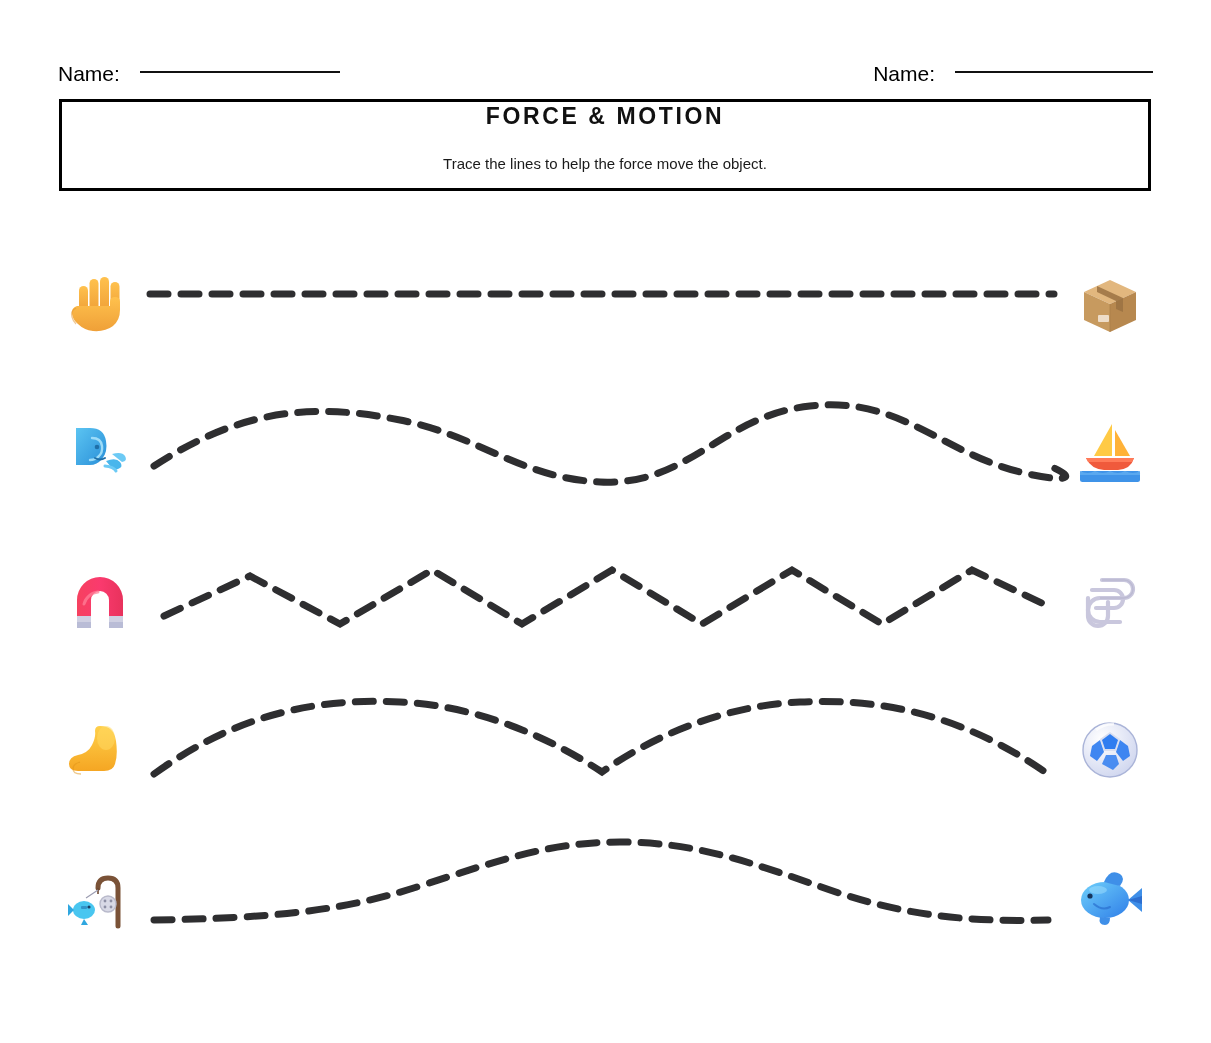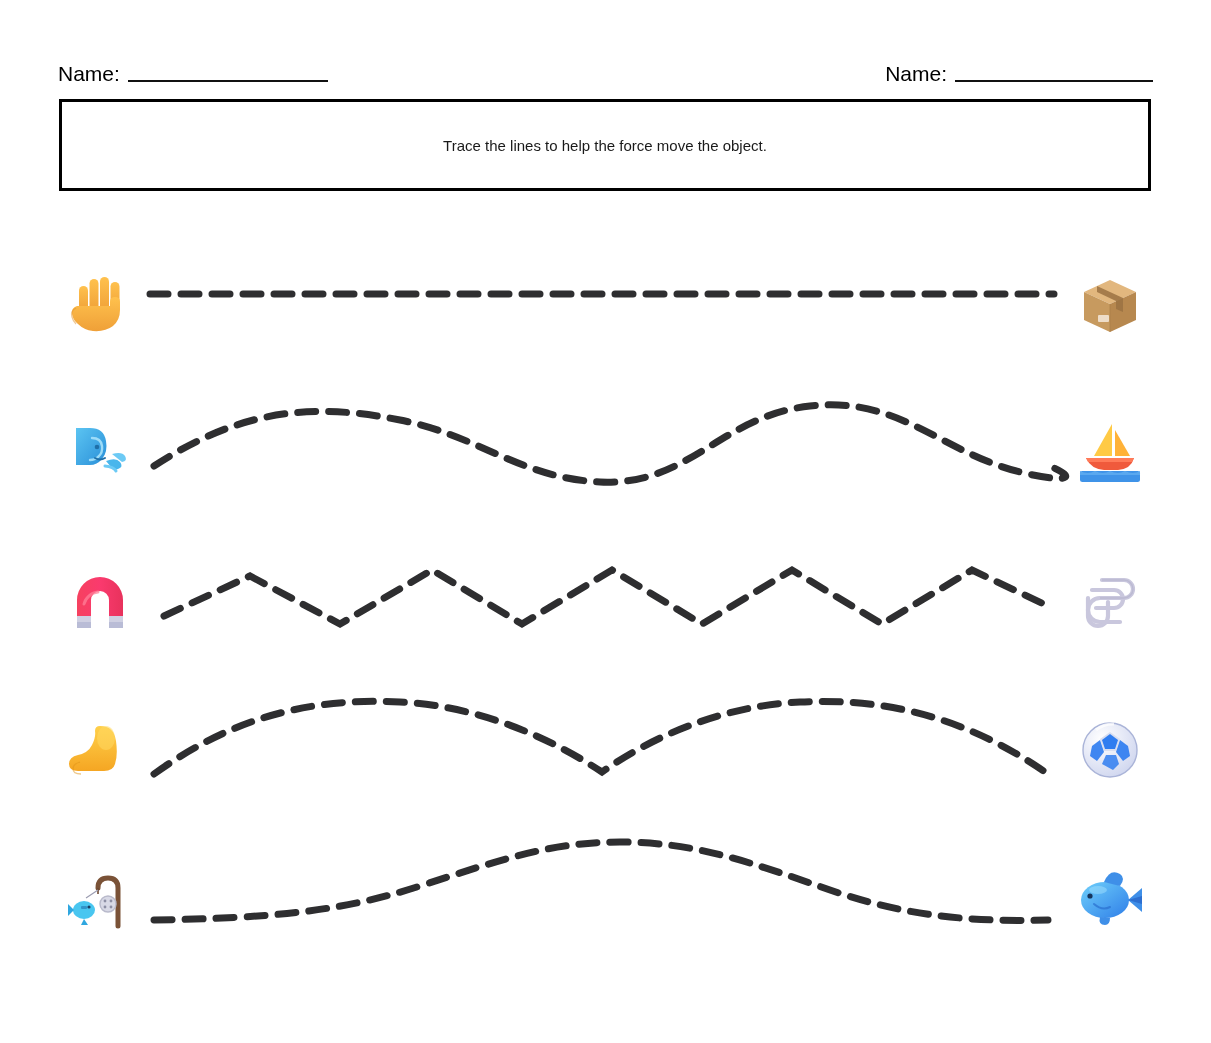--- a/index.html
+++ b/index.html
@@ -23,22 +23,22 @@
     top: 52px;
     left: 58px;
     right: 58px;
     height: 34px;
     display: flex;
     justify-content: space-between;
     align-items: flex-end;
   }
   .meta-field {
     display: flex;
-    align-items: flex-end;
-    gap: 8px;
+    align-items: center;
+    gap: 20px;
   }
   .meta-label {
     font-size: 21px;
     font-weight: 400;
     line-height: 24px;
     color: #000000;
     white-space: nowrap;
   }
   .meta-rule {
     display: block;
@@ -69,21 +69,21 @@
     font-weight: bold;
     letter-spacing: 2.6px;
     color: #111111;
     margin: 0 0 9px 0;
     text-align: center;
   }
   .worksheet-subtitle {
     font-size: 15px;
     font-weight: 400;
     color: #1a1a1a;
-    margin: 4px;
+    margin: 16px;
     text-align: center;
   }
 
   
   .rows {
     position: absolute;
     top: 232px;
     left: 0;
     width: 1211px;
   }
@@ -128,20 +128,21 @@
     <span class="meta-label">Name:</span>
     <span class="meta-rule name-rule"></span>
   </div>
   <div class="meta-field">
     <span class="meta-label">Name:</span>
     <span class="meta-rule date-rule"></span>
   </div>
 </div>
 
 <div class="title-card">
+  <h1 class="worksheet-title">FORCE &amp; MOTION</h1>
   <p class="worksheet-subtitle">Trace the lines to help the force move the object.</p>
 </div>
 
 <div class="rows" id="rows-container">
     <div class="trace-row">
       <svg class="row-icon left" viewBox="0 0 76 76" xmlns="http://www.w3.org/2000/svg">
     <defs>
           <linearGradient id="gHand" x1="0" y1="0" x2="0" y2="1">
       <stop offset="0" stop-color="#ffc14d"></stop>
             <stop offset="1" stop-color="#efa038"></stop>

